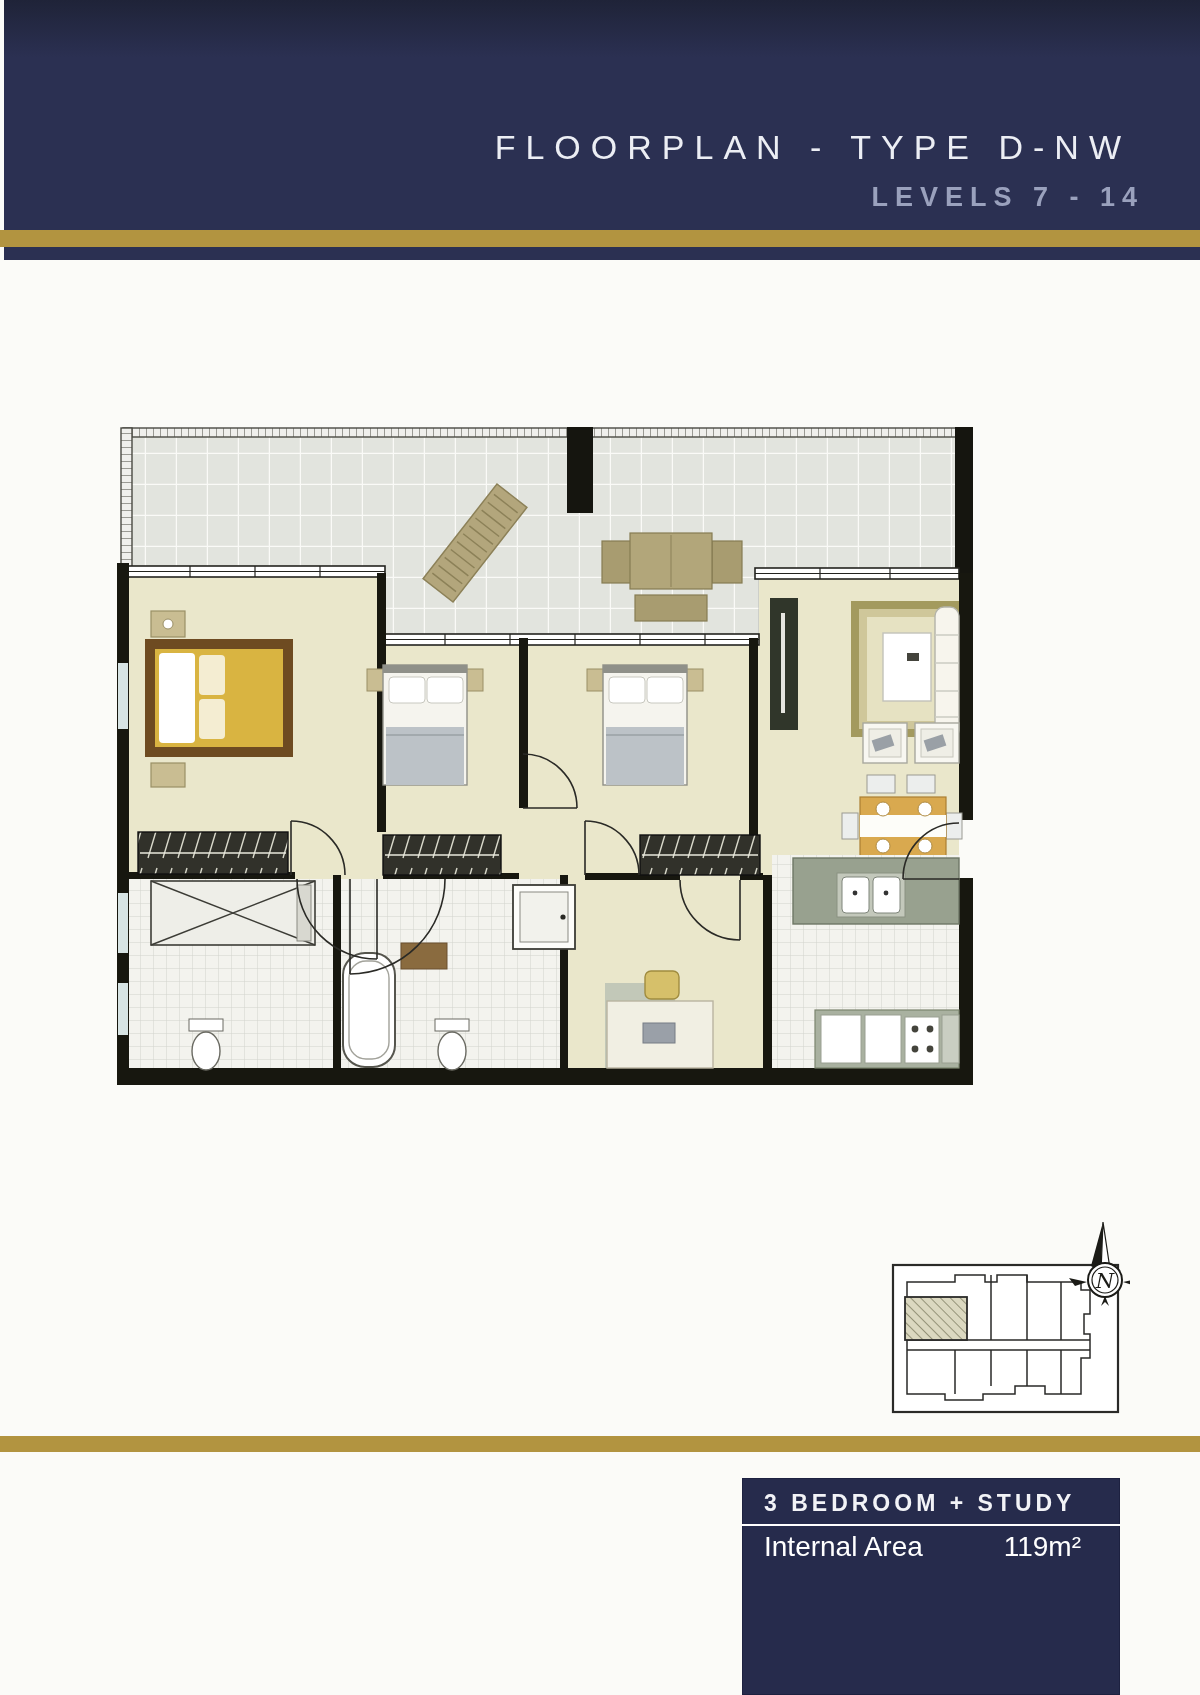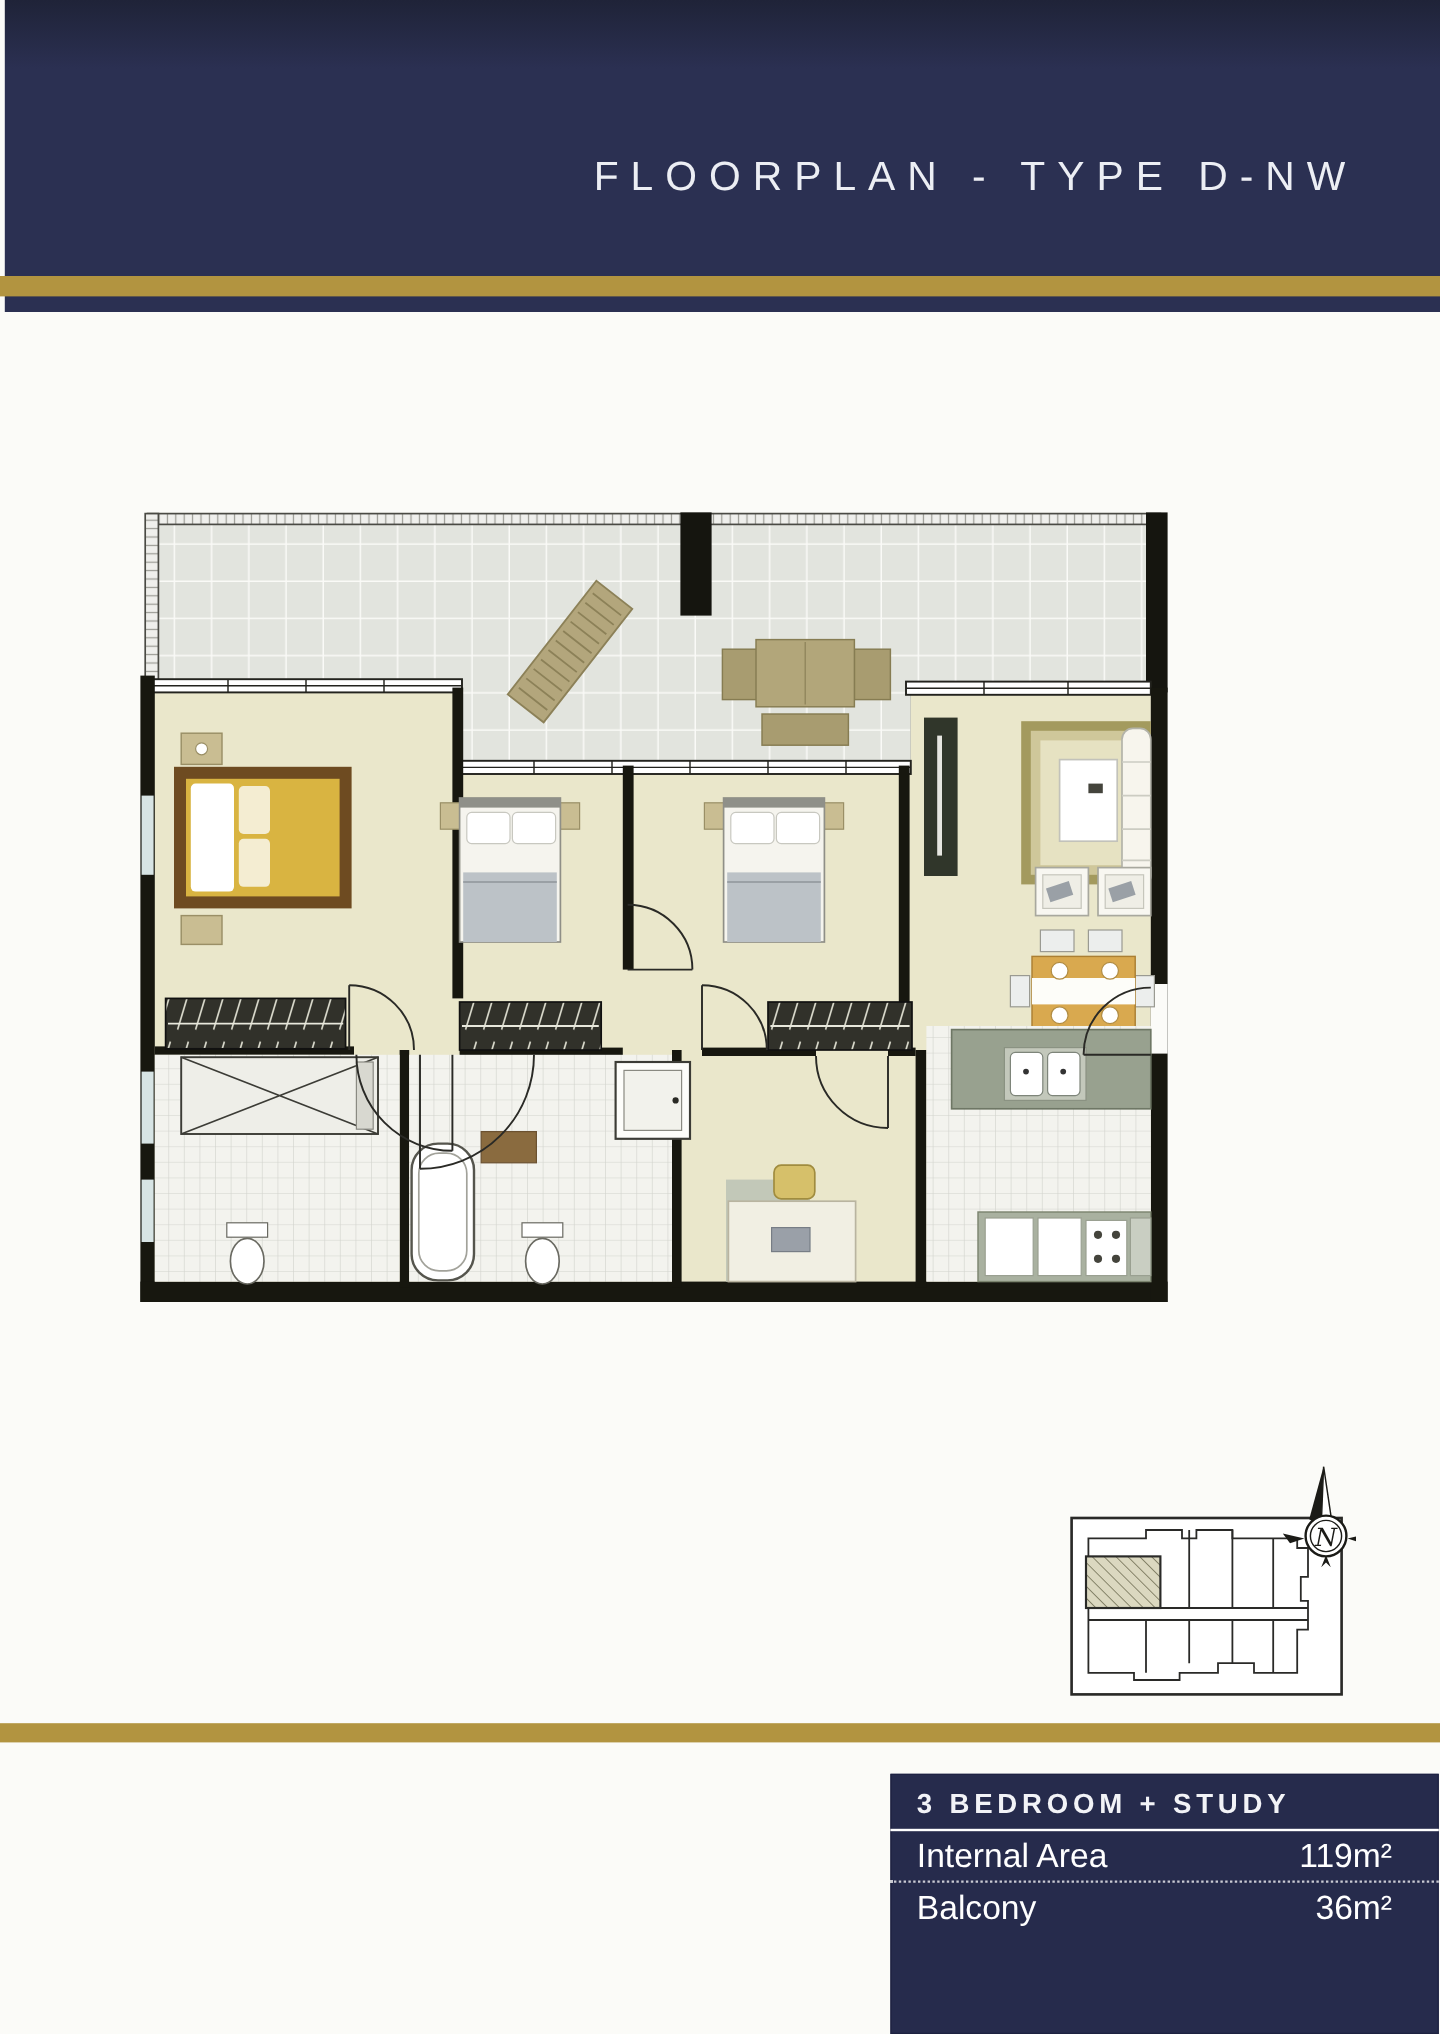--- a/index.html
+++ b/index.html
@@ -24,21 +24,21 @@
     letter-spacing:7px;white-space:nowrap;
   }
   .gold-rule{position:absolute;left:0;width:1200px;background:#b29440;}
   .gold-rule.top{top:230px;height:17px;}
   .gold-rule.bottom{top:1436px;height:16px;}
   
   .floorplan-wrap{position:absolute;left:115px;top:423px;width:860px;height:675px;}
   .keyplan-wrap{position:absolute;left:885px;top:1222px;width:245px;height:195px;}
   
   .summary-table{
-    position:absolute;left:742px;top:1478px;width:457px;height:217px;
+    position:absolute;left:742px;top:1478px;width:378px;height:217px;
     background:#262b4c;box-sizing:border-box;color:#fff;
     box-shadow:0 0 0 1px #1d2140 inset;
   }
   .summary-header{
     height:46px;line-height:50px;padding-left:22px;
     font-size:23px;font-weight:bold;letter-spacing:4px;color:#f2f3f7;
     border-bottom:2px solid #ffffff;white-space:nowrap;
   }
   .summary-row{
     display:flex;justify-content:space-between;align-items:center;
@@ -50,20 +50,21 @@
   .summary-row .val{font-weight:400;}
   .summary-row.total .lbl,.summary-row.total .val{font-weight:bold;}
 </style>
 </head>
 <body>
 
 <div class="page">
 
   <div class="header-band">
     <div class="page-title">FLOORPLAN - TYPE D-NW</div>
+    <div class="levels-label">LEVELS 7 - 14</div>
   </div>
   <div class="gold-rule top"></div>
   <div class="gold-rule bottom"></div>
 
   <div class="floorplan-wrap">
   <svg width="860" height="675" viewBox="0 0 860 675">
     <defs>
       <pattern id="balctile" width="31" height="31" patternUnits="userSpaceOnUse">
         <rect width="31" height="31" fill="#e2e4de"></rect>
         <path d="M31 0V31M0 31H31" stroke="#fafaf7" stroke-width="2.5"></path>
@@ -356,19 +357,15 @@
     </g>
   </svg>
   </div>
 
   <div class="summary-table">
     <div class="summary-header">3 BEDROOM + STUDY</div>
     <div class="summary-row">
       <span class="lbl">Internal Area</span>
       <span class="val">119m²</span>
     </div>
-    <div class="summary-row">
-      <span class="lbl">Balcony</span>
-      <span class="val">36m²</span>
-    </div>
   </div>
 
 </div>
 
 </body></html>

